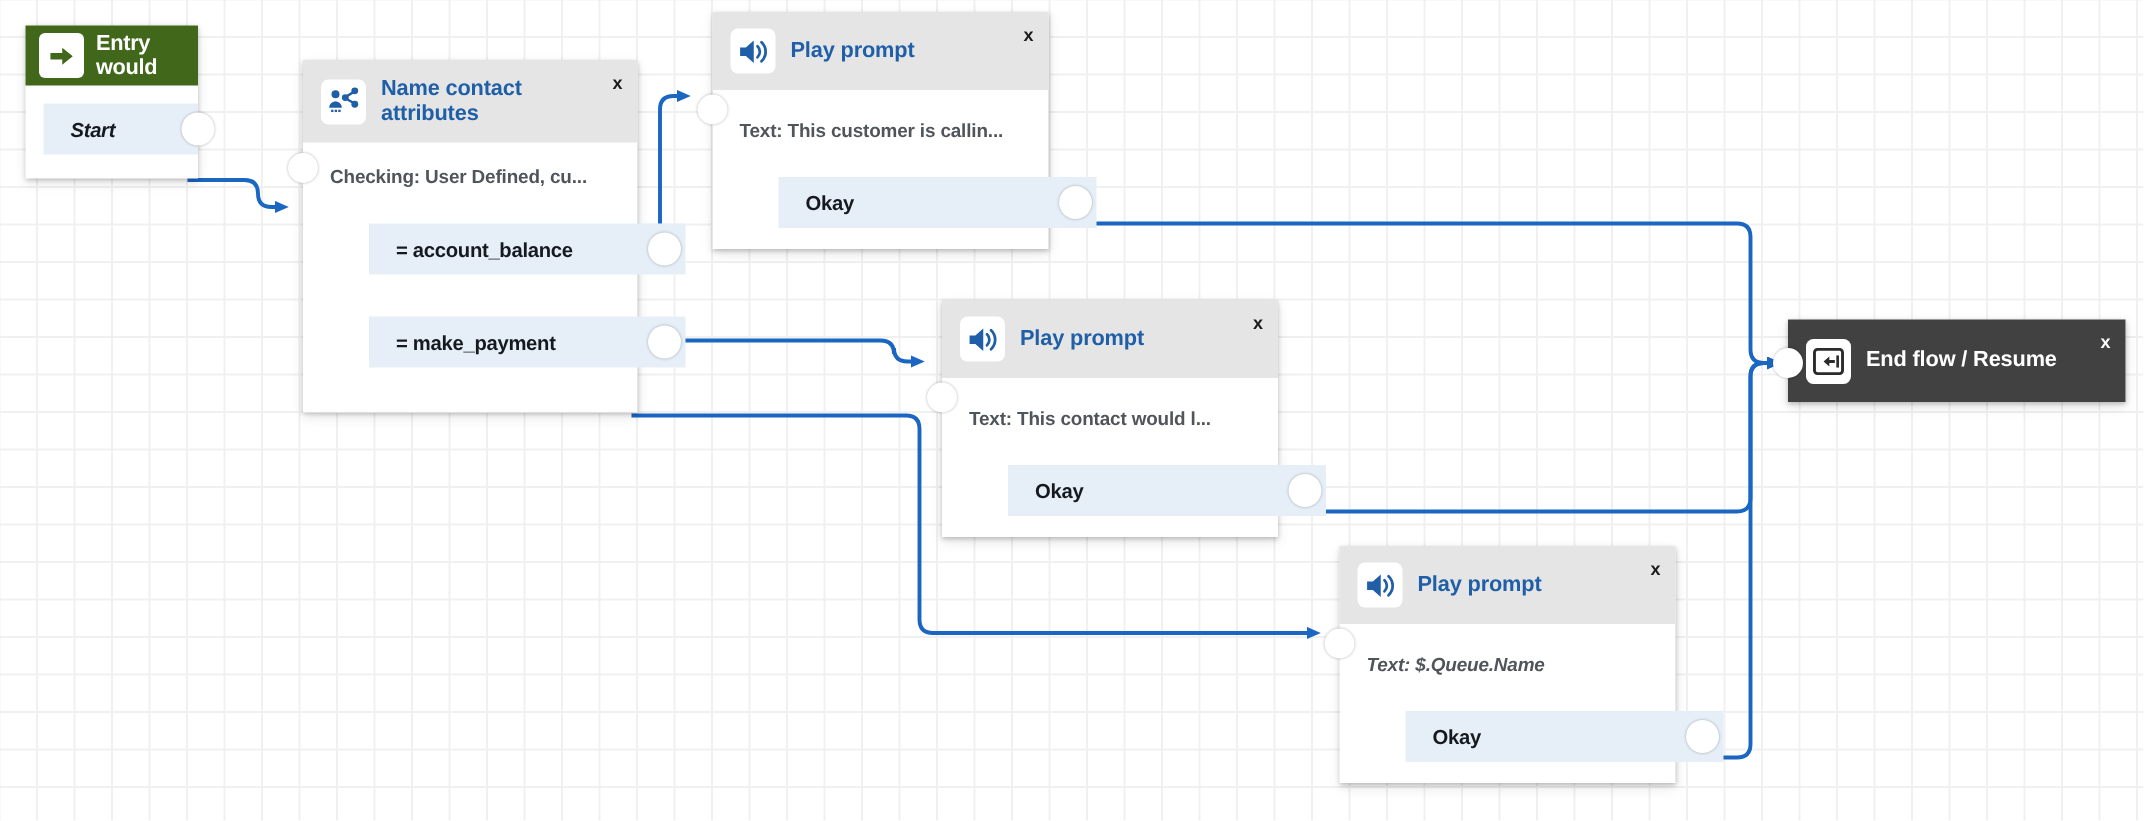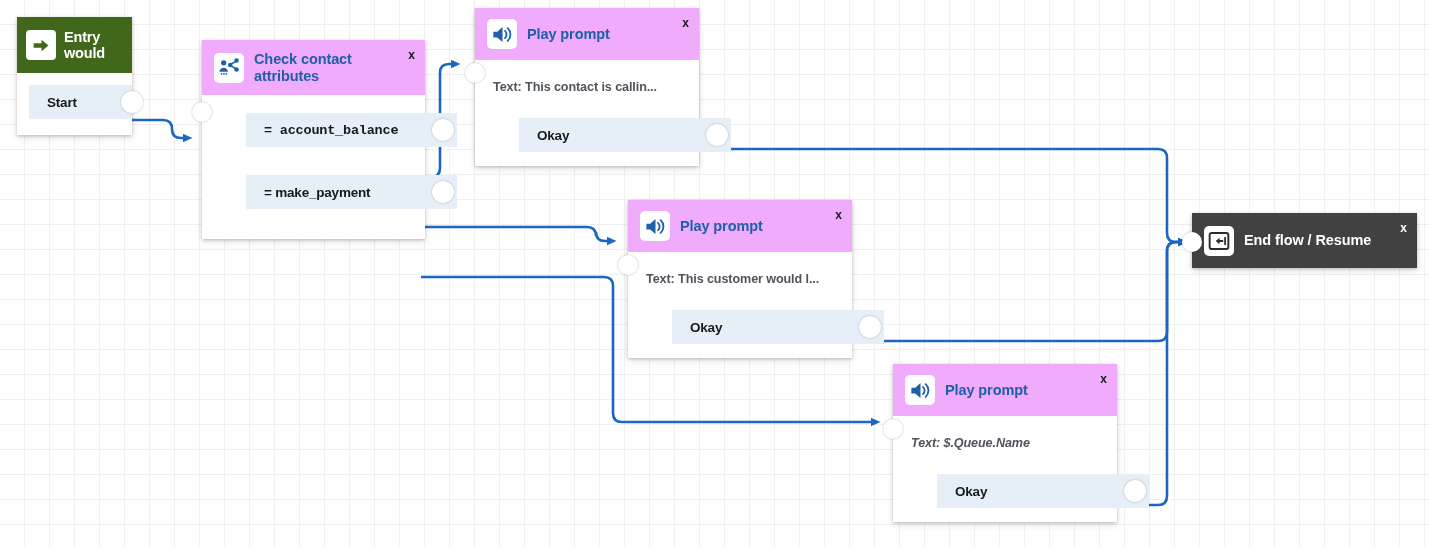--- a/index.html
+++ b/index.html
@@ -35,21 +35,21 @@
     position: absolute;
     background: #ffffff;
     box-shadow: 0 1px 3px rgba(0,0,0,0.22), 0 3px 8px rgba(0,0,0,0.10);
     z-index: 10;
   }
 
   
   .entry-node { width: 115px; }
   .entry-header {
     background: #41681a;
-    height: 56px;
+    height: 40px;
     display: flex;
     align-items: center;
     padding-left: 9px;
     box-sizing: border-box;
   }
   .entry-icon {
     width: 30px; height: 30px;
     background: #ffffff;
     border-radius: 4px;
     flex: 0 0 auto;
@@ -64,21 +64,21 @@
     line-height: 1.12;
     margin-left: 8px;
     letter-spacing: -0.2px;
   }
   .entry-body {
     padding: 12px 0 16px 0;
   }
 
   
   .blue-header {
-    background: #f0abfc;
+    background: #e5e5e5;
     display: flex;
     align-items: center;
     padding: 11px 10px 11px 12px;
     box-sizing: border-box;
     position: relative;
     min-height: 52px;
   }
   .hdr-icon {
     width: 30px; height: 30px;
     background: #ffffff;
@@ -197,21 +197,21 @@
         <svg width="21" height="21" viewBox="0 0 24 24" aria-hidden="true">
           <path d="M3 9.5 h9 v-4 l8 6.5 -8 6.5 v-4 h-9 z" fill="#41681a"></path>
         </svg>
       </span>
       <span class="entry-title">
         <span>Entry</span><br>
         <span>would</span>
       </span>
     </div>
     <div class="entry-body">
-      <div class="port-row" style="margin-left:12px; width:103px;">
+      <div class="port-row" style="margin-left:12px; width:103px;font-style:italic;">
         <span>Start</span>
         <span class="port-dot" style="right:-11px;"></span>
       </div>
     </div>
   </div>
 
   <div class="node" style="left:202px; top:40px; width:223px;">
     <span class="in-dot" style="left:-10px; top:62px;"></span>
     <div class="blue-header">
       <span class="hdr-icon">
@@ -220,25 +220,26 @@
           <path d="M1.6 16.2 c0-2.8 2.1-4.6 4.6-4.6 s4.6 1.8 4.6 4.6 z" fill="#1f5fa8"></path>
           <rect x="3.0" y="17.6" width="1.7" height="1.7" fill="#1f5fa8"></rect>
           <rect x="5.6" y="17.6" width="1.7" height="1.7" fill="#1f5fa8"></rect>
           <rect x="8.2" y="17.6" width="1.7" height="1.7" fill="#1f5fa8"></rect>
           <circle cx="20.2" cy="3.9" r="2.5" fill="#1f5fa8"></circle>
           <circle cx="20.2" cy="13.6" r="2.5" fill="#1f5fa8"></circle>
           <circle cx="13.3" cy="8.8" r="2.5" fill="#1f5fa8"></circle>
           <path d="M14.6 7.6 L19.0 5.0 M14.6 10.0 L19.0 12.5" stroke="#1f5fa8" stroke-width="1.7" fill="none"></path>
         </svg>
       </span>
-      <span class="hdr-title">Check contact attributes</span>
-      <span class="close-x">x</span>
-    </div>
+      <span class="hdr-title">Name contact attributes</span>
+      <span class="close-x">x</span>
+    </div>
+    <div class="node-desc">Checking: User Defined, cu...</div>
     <div class="node-body-pad" style="padding-top:18px;">
-      <div class="port-row" style="width:211px;font-family:Liberation Mono, monospace;">
+      <div class="port-row" style="width:211px;">
         <span>= account_balance</span>
         <span class="port-dot" style="right:3px;"></span>
       </div>
       <div class="port-gap"></div>
       <div class="port-row" style="width:211px;margin-top:12px;">
         <span>= make_payment</span>
         <span class="port-dot" style="right:3px;"></span>
       </div>
       <div class="port-gap"></div>
     </div>
@@ -250,21 +251,21 @@
       <span class="hdr-icon">
         <svg width="23" height="23" viewBox="0 0 24 24" aria-hidden="true">
           <path d="M2.5 9 h4 L12 4.2 v15.6 L6.5 15 h-4 z" fill="#1f5fa8"></path>
           <path d="M14.6 8.2 a5.2 5.2 0 0 1 0 7.6" stroke="#1f5fa8" stroke-width="1.9" fill="none" stroke-linecap="round"></path>
           <path d="M17.4 5.4 a9 9 0 0 1 0 13.2" stroke="#1f5fa8" stroke-width="1.9" fill="none" stroke-linecap="round"></path>
         </svg>
       </span>
       <span class="hdr-title">Play prompt</span>
       <span class="close-x">x</span>
     </div>
-    <div class="node-desc" style="padding-top:20px;">Text: This contact is callin...</div>
+    <div class="node-desc" style="padding-top:20px;">Text: This customer is callin...</div>
     <div class="node-body-pad" style="padding-top:18px;">
       <div class="port-row" style="width:212px;">
         <span>Okay</span>
         <span class="port-dot" style="right:3px;"></span>
       </div>
     </div>
   </div>
 
   <div class="node" style="left:628px; top:200px; width:224px;">
     <span class="in-dot" style="left:-10px; top:55px;"></span>
@@ -272,21 +273,21 @@
       <span class="hdr-icon">
         <svg width="23" height="23" viewBox="0 0 24 24" aria-hidden="true">
           <path d="M2.5 9 h4 L12 4.2 v15.6 L6.5 15 h-4 z" fill="#1f5fa8"></path>
           <path d="M14.6 8.2 a5.2 5.2 0 0 1 0 7.6" stroke="#1f5fa8" stroke-width="1.9" fill="none" stroke-linecap="round"></path>
           <path d="M17.4 5.4 a9 9 0 0 1 0 13.2" stroke="#1f5fa8" stroke-width="1.9" fill="none" stroke-linecap="round"></path>
         </svg>
       </span>
       <span class="hdr-title">Play prompt</span>
       <span class="close-x">x</span>
     </div>
-    <div class="node-desc" style="padding-top:20px;">Text: This customer would l...</div>
+    <div class="node-desc" style="padding-top:20px;">Text: This contact would l...</div>
     <div class="node-body-pad" style="padding-top:18px;">
       <div class="port-row" style="width:212px;">
         <span>Okay</span>
         <span class="port-dot" style="right:3px;"></span>
       </div>
     </div>
   </div>
 
   <div class="node" style="left:893px; top:364px; width:224px;">
     <span class="in-dot" style="left:-10px; top:55px;"></span>

